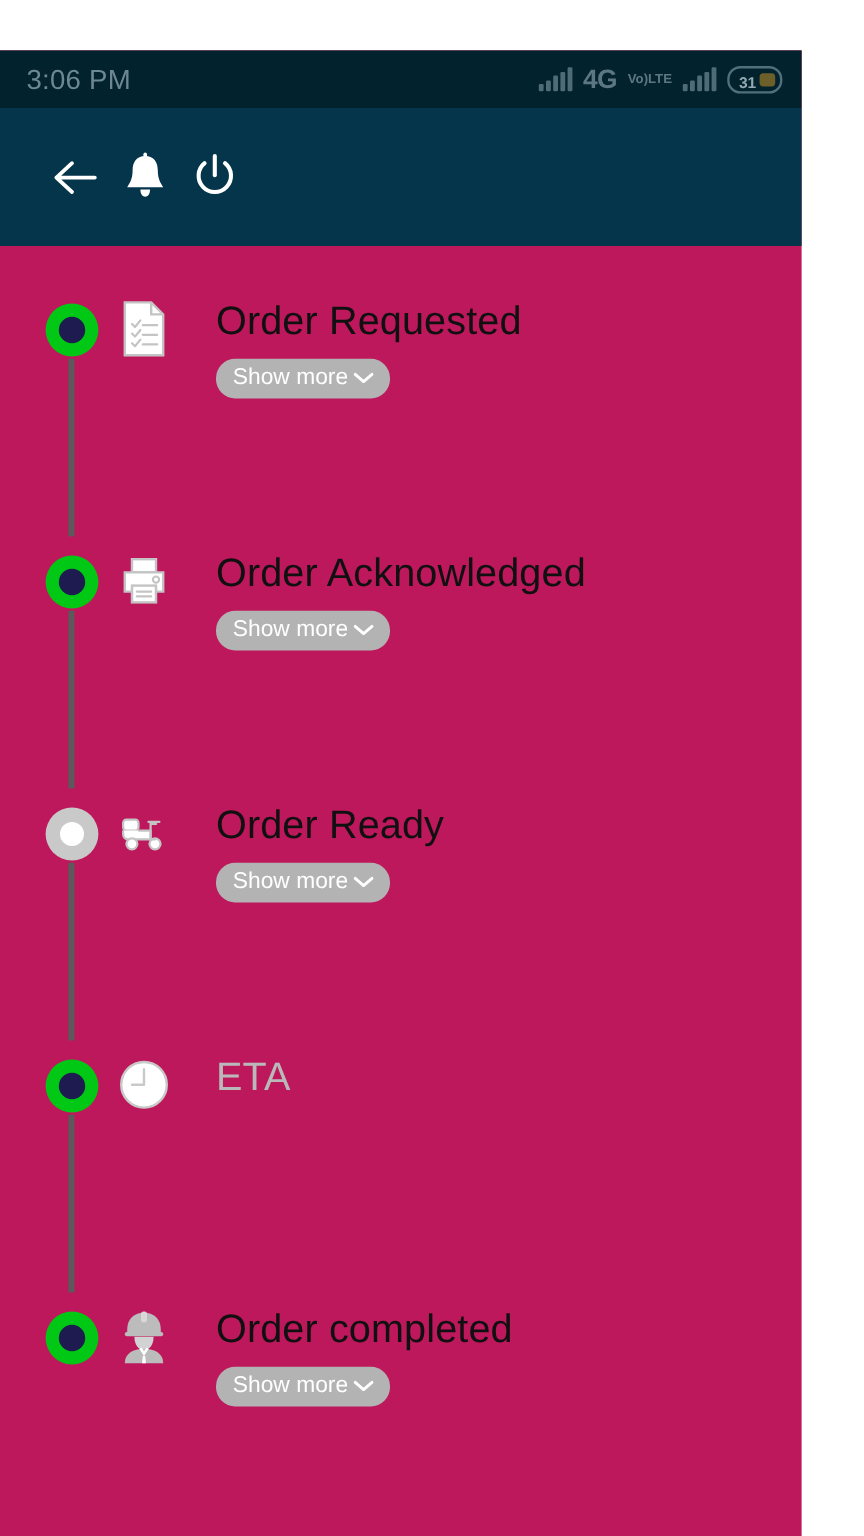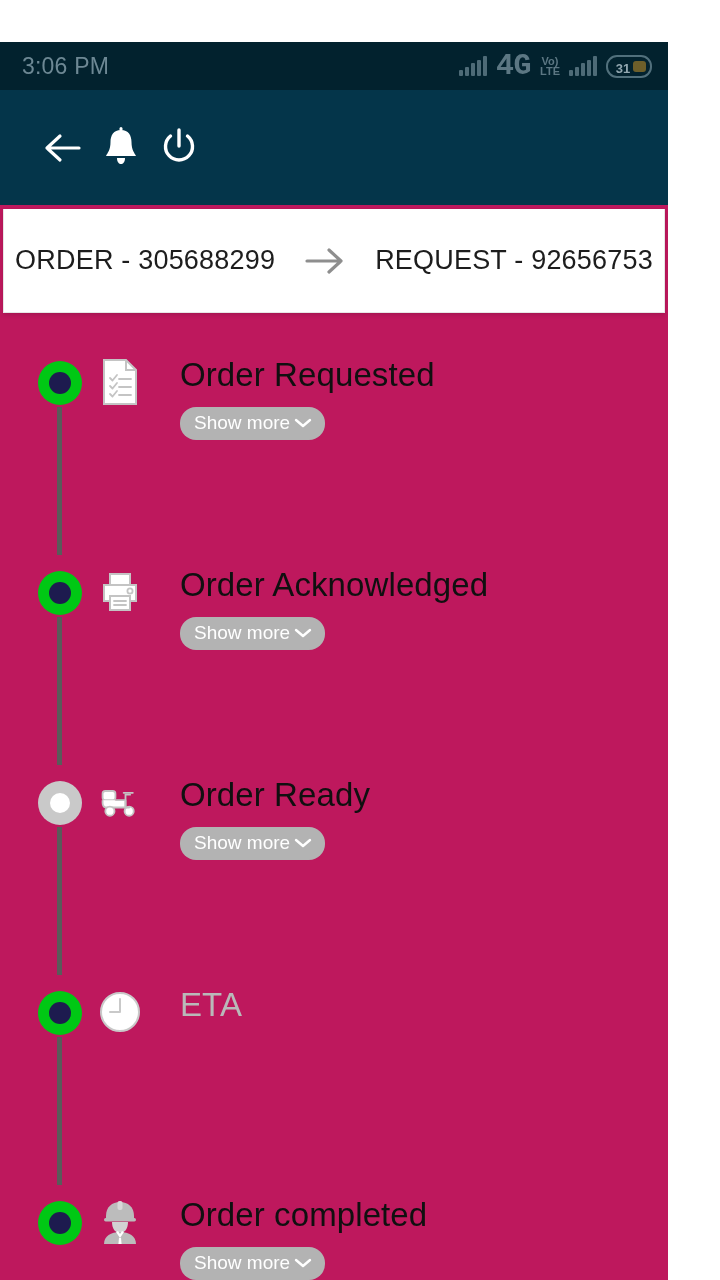--- a/index.html
+++ b/index.html
@@ -51,28 +51,26 @@
     background: #4e6b77;
     border-radius: 1px;
   }
   .sig i:nth-child(1){ height: 6px; }
   .sig i:nth-child(2){ height: 9px; }
   .sig i:nth-child(3){ height: 13px; }
   .sig i:nth-child(4){ height: 16px; }
   .sig i:nth-child(5){ height: 20px; }
   .net-label {
     color: #5c7783;
-    font-size: 30px;
+    font-size: 22px;
     font-weight: bold;
     letter-spacing: -0.5px;
-    font-family: Liberation Mono, monospace;
   }
   .volte {
     display: flex;
-    flex-direction: column;
     align-items: center;
     line-height: 0.95;
     color: #5c7783;
     font-size: 11px;
     font-weight: bold;
   }
   .battery {
     position: relative;
     width: 46px;
     height: 23px;
@@ -280,27 +278,20 @@
       </svg>
     </div>
     <div class="icon-btn">
       <svg width="42" height="44" viewBox="0 0 42 44">
         <path d="M12.5 10 A13.5 13.5 0 1 0 29.5 10" stroke="#ffffff" stroke-width="3.4" fill="none" stroke-linecap="round"></path>
         <line x1="21" y1="4" x2="21" y2="20" stroke="#ffffff" stroke-width="3.4" stroke-linecap="round"></line>
       </svg>
     </div>
   </div>
 
-  <div class="order-card">
-    <div class="order-id">ORDER - 305688299</div>
-    <svg width="44" height="30" viewBox="0 0 44 30">
-      <path d="M4 15 L38 15 M26 4 L38 15 L26 26" stroke="#8e8e8e" stroke-width="3.2" fill="none" stroke-linecap="round" stroke-linejoin="round"></path>
-    </svg>
-    <div class="request-id">REQUEST - 92656753</div>
-  </div>
 
   <div class="timeline">
 
     <div class="step">
       <div class="node done"></div>
       <div class="connector"></div>
       <div class="step-icon">
         <svg width="40" height="48" viewBox="0 0 40 48">
           <path d="M4 2 H26 L36 12 V46 H4 Z" fill="#ffffff" stroke="#c4c4c4" stroke-width="2"></path>
           <path d="M26 2 V12 H36" fill="none" stroke="#c4c4c4" stroke-width="2"></path>

